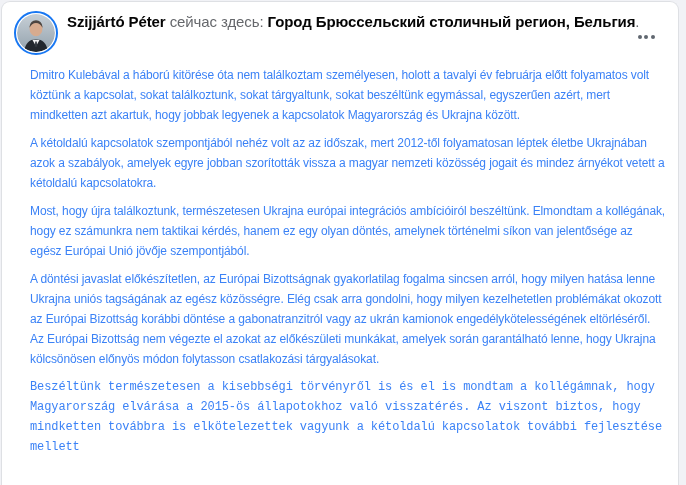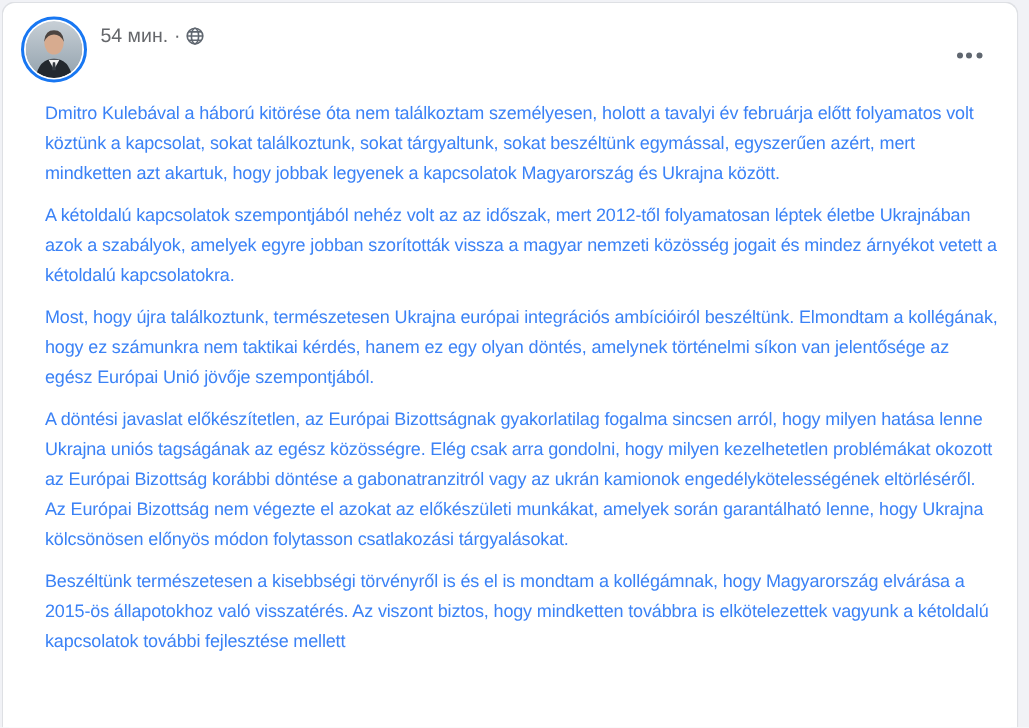--- a/index.html
+++ b/index.html
@@ -82,21 +82,21 @@
   .post-body {
     margin-top: 10px;
     padding: 0 12px;
     font-size: 12px;
     line-height: 20px;
     color: #3b82f6;
     letter-spacing: -0.1px;
     margin-left: 16px;
   }
   .post-body p { margin: 0 0 8px 0; }
-  .post-body p:last-child { margin-bottom: 0; }
+  .post-body p:last-child { margin-bottom: 0; font-family: Liberation Mono, monospace; }
 </style>
 </head>
 <body>
 
 <div class="card">
 
   <div class="header">
 
     <div class="avatar-ring">
       <svg viewBox="0 0 40 40">
@@ -114,32 +114,24 @@
           <path d="M7 41 Q9 26.5 20 26.5 Q31 26.5 33 41 Z" fill="#23282e"></path>
           <path d="M16.2 27.2 L20 34 L23.8 27.2 Z" fill="#f2f2f2"></path>
           <path d="M19.2 29 L20.8 29 L21.3 34.5 L18.7 34.5 Z" fill="#343a41"></path>
           <ellipse cx="20" cy="15.5" rx="6.8" ry="8" fill="#d7ab8f"></ellipse>
           <path d="M13.2 13.5 Q14 6.5 20 6.5 Q26 6.5 26.8 13.5 L26.8 14.5 Q24.5 9.5 20 9.5 Q15.5 9.5 13.2 14.5 Z" fill="#4c4440"></path>
         </g>
       </svg>
     </div>
 
     <div class="header-text">
-      <div class="meta-line">
-        <span class="timestamp">54 мин.</span>
-        <span class="sep">·</span>
-        <span class="globe-icon">
-          <svg width="12" height="12" viewBox="0 0 12 12" fill="none" stroke="#606770" stroke-width="1.1">
-            <circle cx="6" cy="6" r="5.2"></circle>
-            <ellipse cx="6" cy="6" rx="2.4" ry="5.2"></ellipse>
-            <line x1="0.8" y1="6" x2="11.2" y2="6"></line>
-            <line x1="1.4" y1="3.2" x2="10.6" y2="3.2"></line>
-            <line x1="1.4" y1="8.8" x2="10.6" y2="8.8"></line>
-          </svg>
-        </span>
+      <div class="title-line">
+        <span class="author">Szijjártó Péter</span>
+        <span class="context">сейчас здесь:</span>
+        <span class="location">Город Брюссельский столичный регион, Бельгия</span><span class="suffix">.</span>
       </div>
     </div>
 
     <div class="more-btn" title="">
       <i></i>
         <i></i>
         <i></i>
     </div>
 
   </div>

